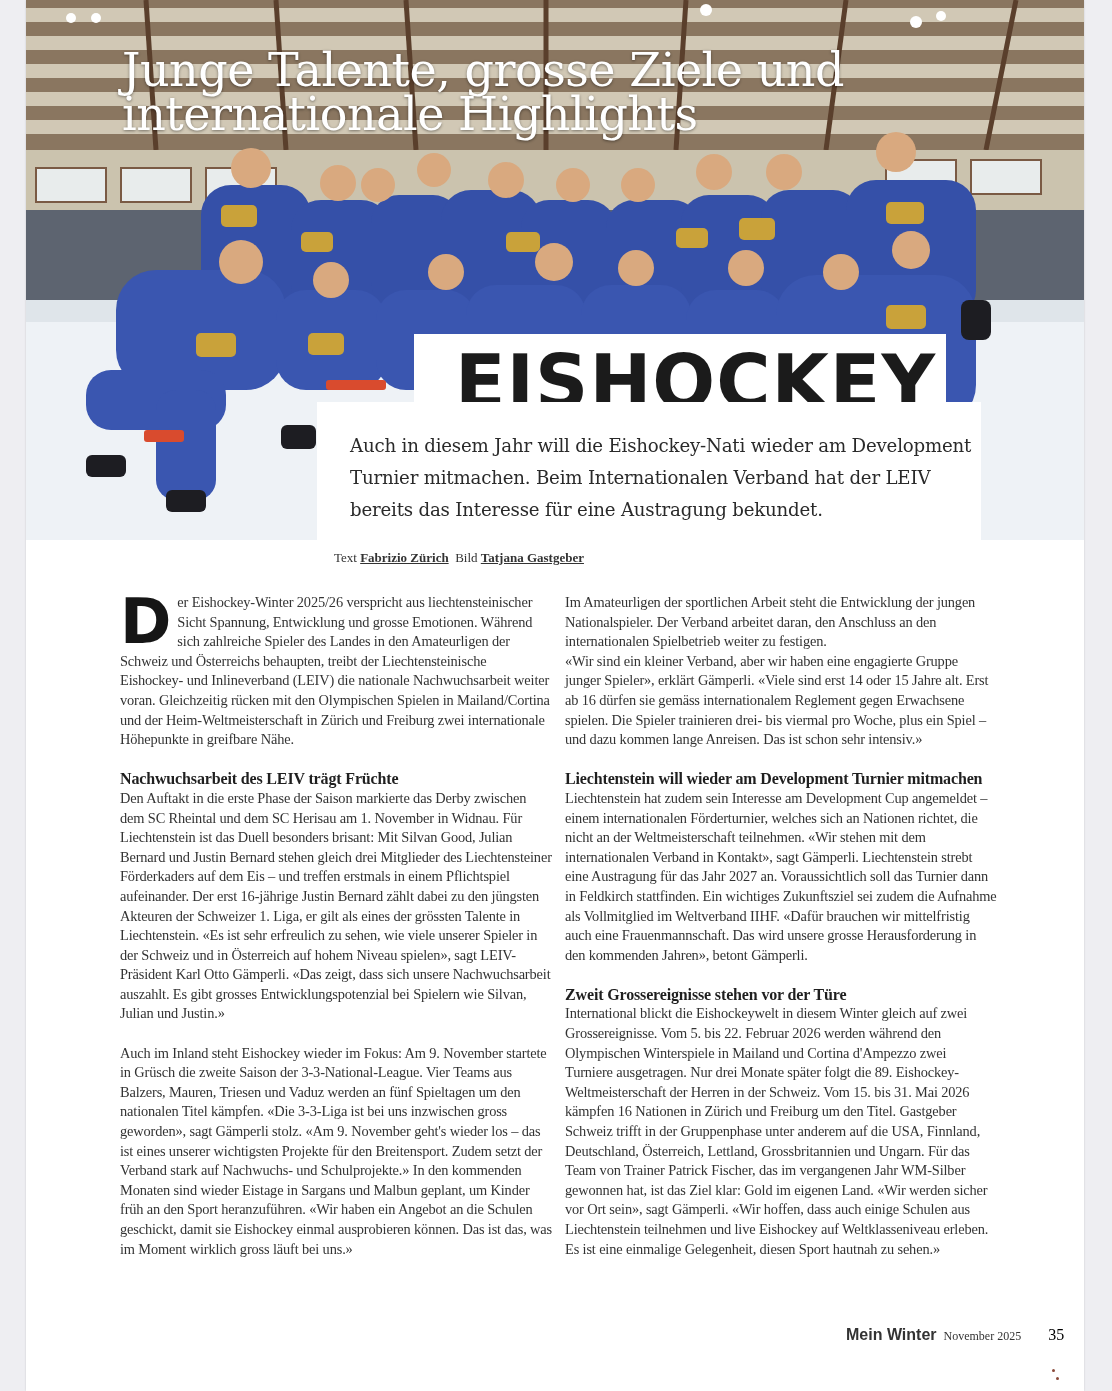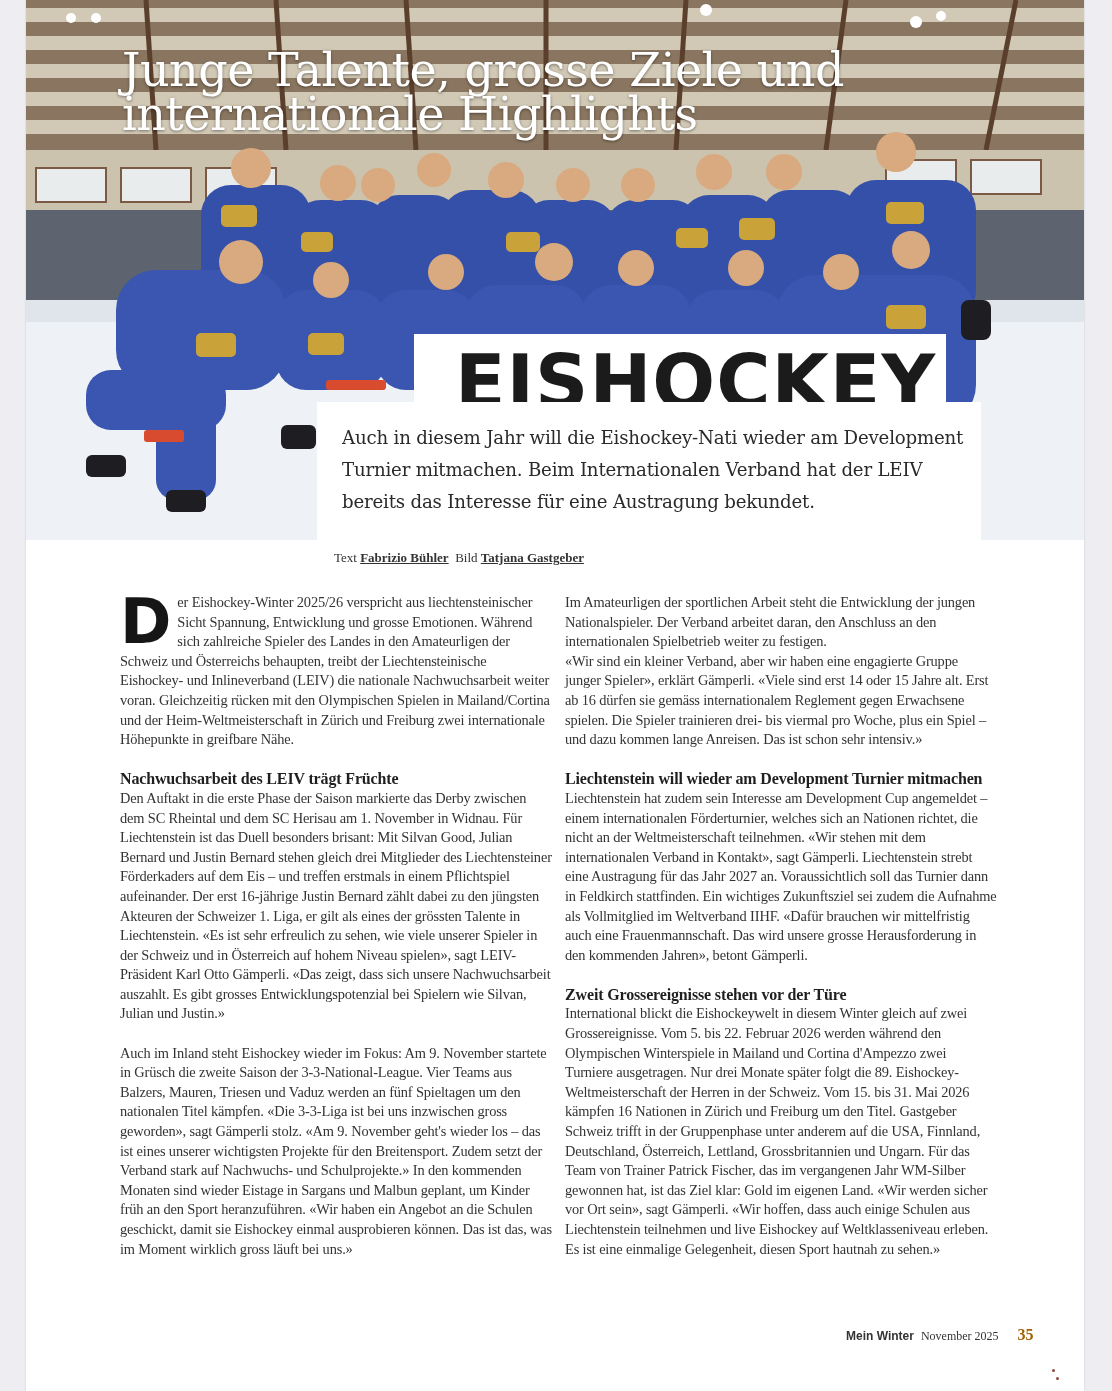--- a/index.html
+++ b/index.html
@@ -39,21 +39,21 @@
     position: absolute; left: 413px; top: 326px; margin: 16px;
     font-family: "DejaVu Sans", sans-serif; font-weight: bold;
     font-size: 74px; line-height: 80px; letter-spacing: 1px;
     color: #1b1b1b;
   }
   .lead-box {
     position: absolute; left: 291px; top: 402px; width: 664px; height: 138px;
     background: #ffffff;
   }
   .lead {
-    position: absolute; left: 308px; top: 414px; width: 640px; margin: 8px;
+    position: absolute; left: 308px; top: 414px; width: 640px; margin: 16px;
     font-family: "DejaVu Serif", serif; font-size: 18.2px; line-height: 32px;
     color: #2a2a2a; letter-spacing: -0.2px;
   }
   .credits {
     position: absolute; left: 308px; top: 550px;
     font-size: 13px; color: #333;
   }
   .credits .name { font-weight: bold; text-decoration: underline; }
   
   .col {
@@ -70,23 +70,23 @@
   }
   .dropcap {
     float: left; font-family: "DejaVu Sans", sans-serif; font-weight: bold;
     font-size: 62px; line-height: 50px; height: 50px; margin: 4px 6px 0 0; color: #161616;
   }
   
   .footer {
     position: absolute; left: 797px; top: 1326px;
     font-size: 12px; color: #333; white-space: nowrap;
   }
-  .footer .mag { font-family: "Liberation Sans", sans-serif; font-weight: bold; font-size: 12px; padding-left: 23px; }
+  .footer .mag { font-family: "Liberation Sans", sans-serif; font-weight: bold; font-size: 16px; padding-left: 23px; }
   .footer .date { font-size: 12px; margin-left: 4px; }
-  .footer .pageno { font-weight: bold; font-size: 16px; margin-left: 16px; color: #a16207; }
+  .footer .pageno { font-weight: normal; font-size: 16px; margin-left: 24px; color: #000000; }
   .dots { position: absolute; left: 1026px; top: 1369px; width: 10px; height: 14px; }
   .dots span { position: absolute; width: 3px; height: 3px; border-radius: 50%; background: #8a4a3a; }
 </style>
 </head>
 <body>
 
 <div class="page">
 
   <div class="photo">
     <svg width="1058" height="540" viewBox="0 0 1058 540">
@@ -211,21 +211,21 @@
     </h1>
   </div>
 
   <div class="kicker-box"></div>
   <h2 class="kicker">EISHOCKEY</h2>
   <div class="lead-box"></div>
   <p class="lead">Auch in diesem Jahr will die Eishockey-Nati wieder am Development Turnier mitmachen. Beim Internationalen Verband hat der LEIV bereits das Interesse für eine Austragung bekundet.</p>
 
   <div class="credits">
     <span>Text</span>
-    <span class="name">Fabrizio Bühler</span>
+    <span class="name">Fabrizio Zürich</span>
     &nbsp;<span>Bild</span>
     <span class="name">Tatjana Gastgeber</span>
   </div>
 
   <div class="col col-left">
     <p><span class="dropcap">D</span><span>er Eishockey-Winter 2025/26 verspricht aus liechtensteinischer Sicht Spannung, Entwicklung und grosse Emotionen. Während sich zahlreiche Spieler des Landes in den Amateurligen der Schweiz und Österreichs behaupten, treibt der Liechtensteinische Eishockey- und Inlineverband (LEIV) die nationale Nachwuchsarbeit weiter voran. Gleichzeitig rücken mit den Olympischen Spielen in Mailand/Cortina und der Heim-Weltmeisterschaft in Zürich und Freiburg zwei internationale Höhepunkte in greifbare Nähe.</span></p>
     <div class="gap"></div>
     <h3>Nachwuchsarbeit des LEIV trägt Früchte</h3>
     <p>Den Auftakt in die erste Phase der Saison markierte das Derby zwischen dem SC Rheintal und dem SC Herisau am 1. November in Widnau. Für Liechtenstein ist das Duell besonders brisant: Mit Silvan Good, Julian Bernard und Justin Bernard stehen gleich drei Mitglieder des Liechtensteiner Förderkaders auf dem Eis – und treffen erstmals in einem Pflichtspiel aufeinander. Der erst 16-jährige Justin Bernard zählt dabei zu den jüngsten Akteuren der Schweizer 1. Liga, er gilt als eines der grössten Talente in Liechtenstein. «Es ist sehr erfreulich zu sehen, wie viele unserer Spieler in der Schweiz und in Österreich auf hohem Niveau spielen», sagt LEIV-Präsident Karl Otto Gämperli. «Das zeigt, dass sich unsere Nachwuchsarbeit auszahlt. Es gibt grosses Entwicklungspotenzial bei Spielern wie Silvan, Julian und Justin.»</p>
     <div class="gap"></div>

